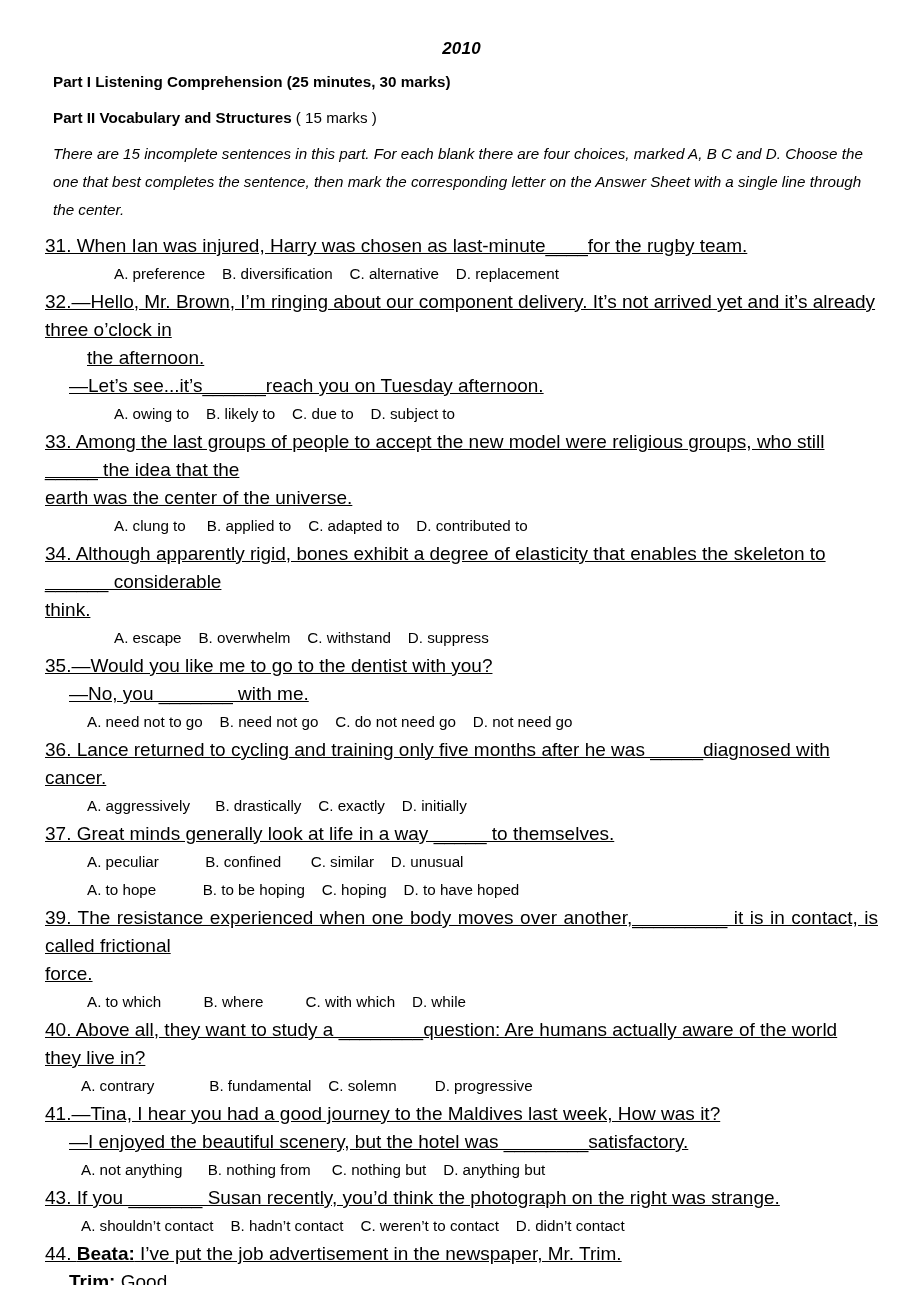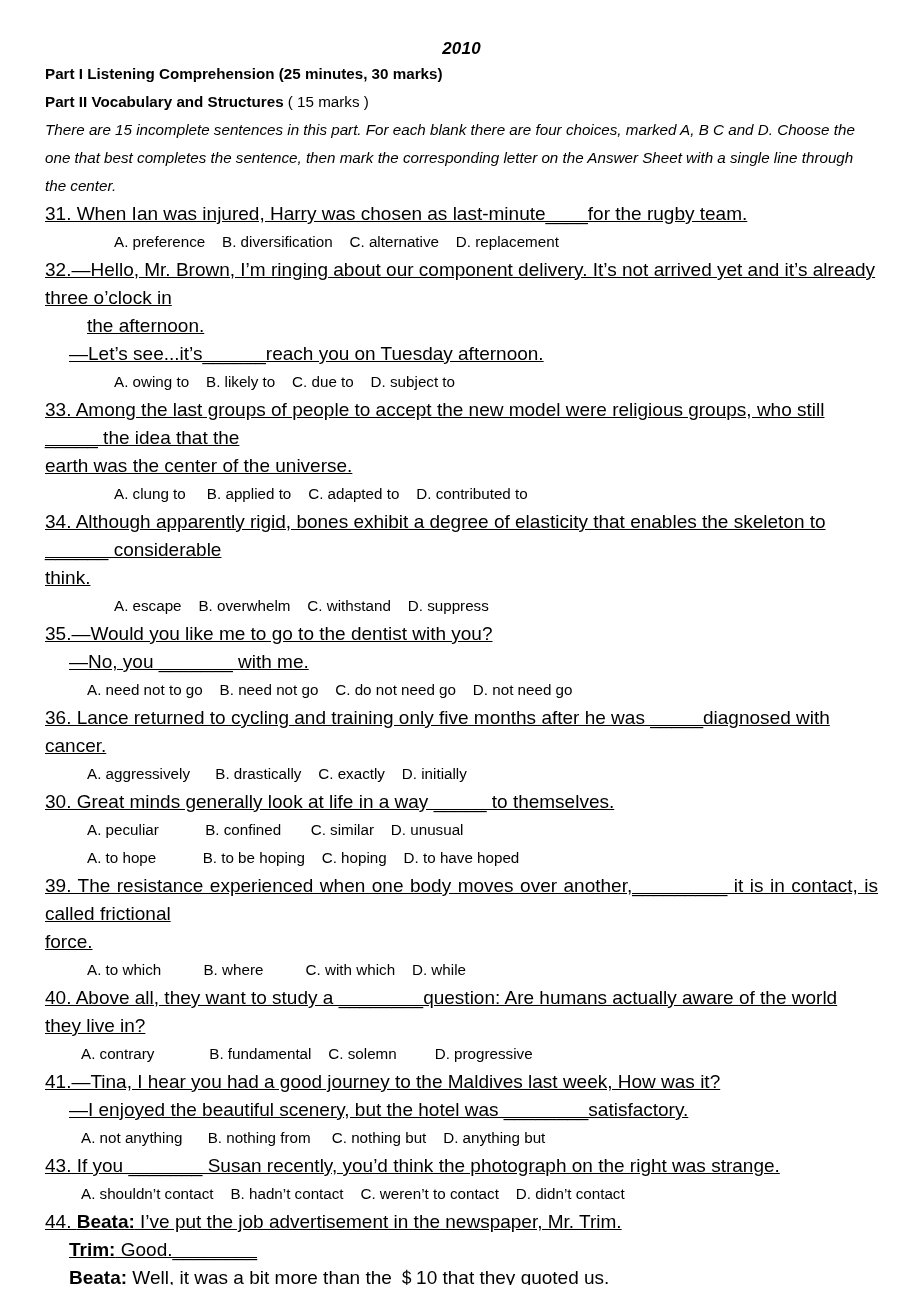--- a/index.html
+++ b/index.html
@@ -29,21 +29,21 @@
     font-size: 17px;
     font-weight: bold;
     font-style: italic;
     margin: 38px 0 0 0;
     line-height: 22px;
     letter-spacing: 0.2px;
   }
   .line {
     font-size: 15.2px;
     line-height: 28px;
-    margin: 0;
+    margin: 8px;
     white-space: pre-wrap;
   }
   .line.bold-head {
     font-weight: bold;
   }
   .line.bold-head .normal {
     font-weight: normal;
   }
   .line.italic {
     font-style: italic;
@@ -112,21 +112,21 @@
     <div class="stem ind-2">—No, you _______ with me.</div>
     <div class="opts ind-neg">A. need not to go    B. need not go    C. do not need go    D. not need go</div>
   </div>
 
   <div class="q-block">
     <div class="stem">36. Lance returned to cycling and training only five months after he was  _____diagnosed with cancer.</div>
     <div class="opts ind-neg">A. aggressively      B. drastically    C. exactly    D. initially</div>
   </div>
 
   <div class="q-block">
-    <div class="stem">30. Great minds generally look at life in a way  _____  to themselves.</div>
+    <div class="stem">37. Great minds generally look at life in a way  _____  to themselves.</div>
     <div class="opts ind-neg">A. peculiar           B. confined       C. similar    D. unusual</div>
   </div>
 
   <div class="q-block">
     <div class="opts ind-neg">A. to hope           B. to be hoping    C. hoping    D. to have hoped</div>
   </div>
 
   <div class="q-block">
     <div class="stem just">39. The resistance experienced when one body moves over another,_________  it is in contact, is called frictional</div>
     <div class="stem">force.</div>

